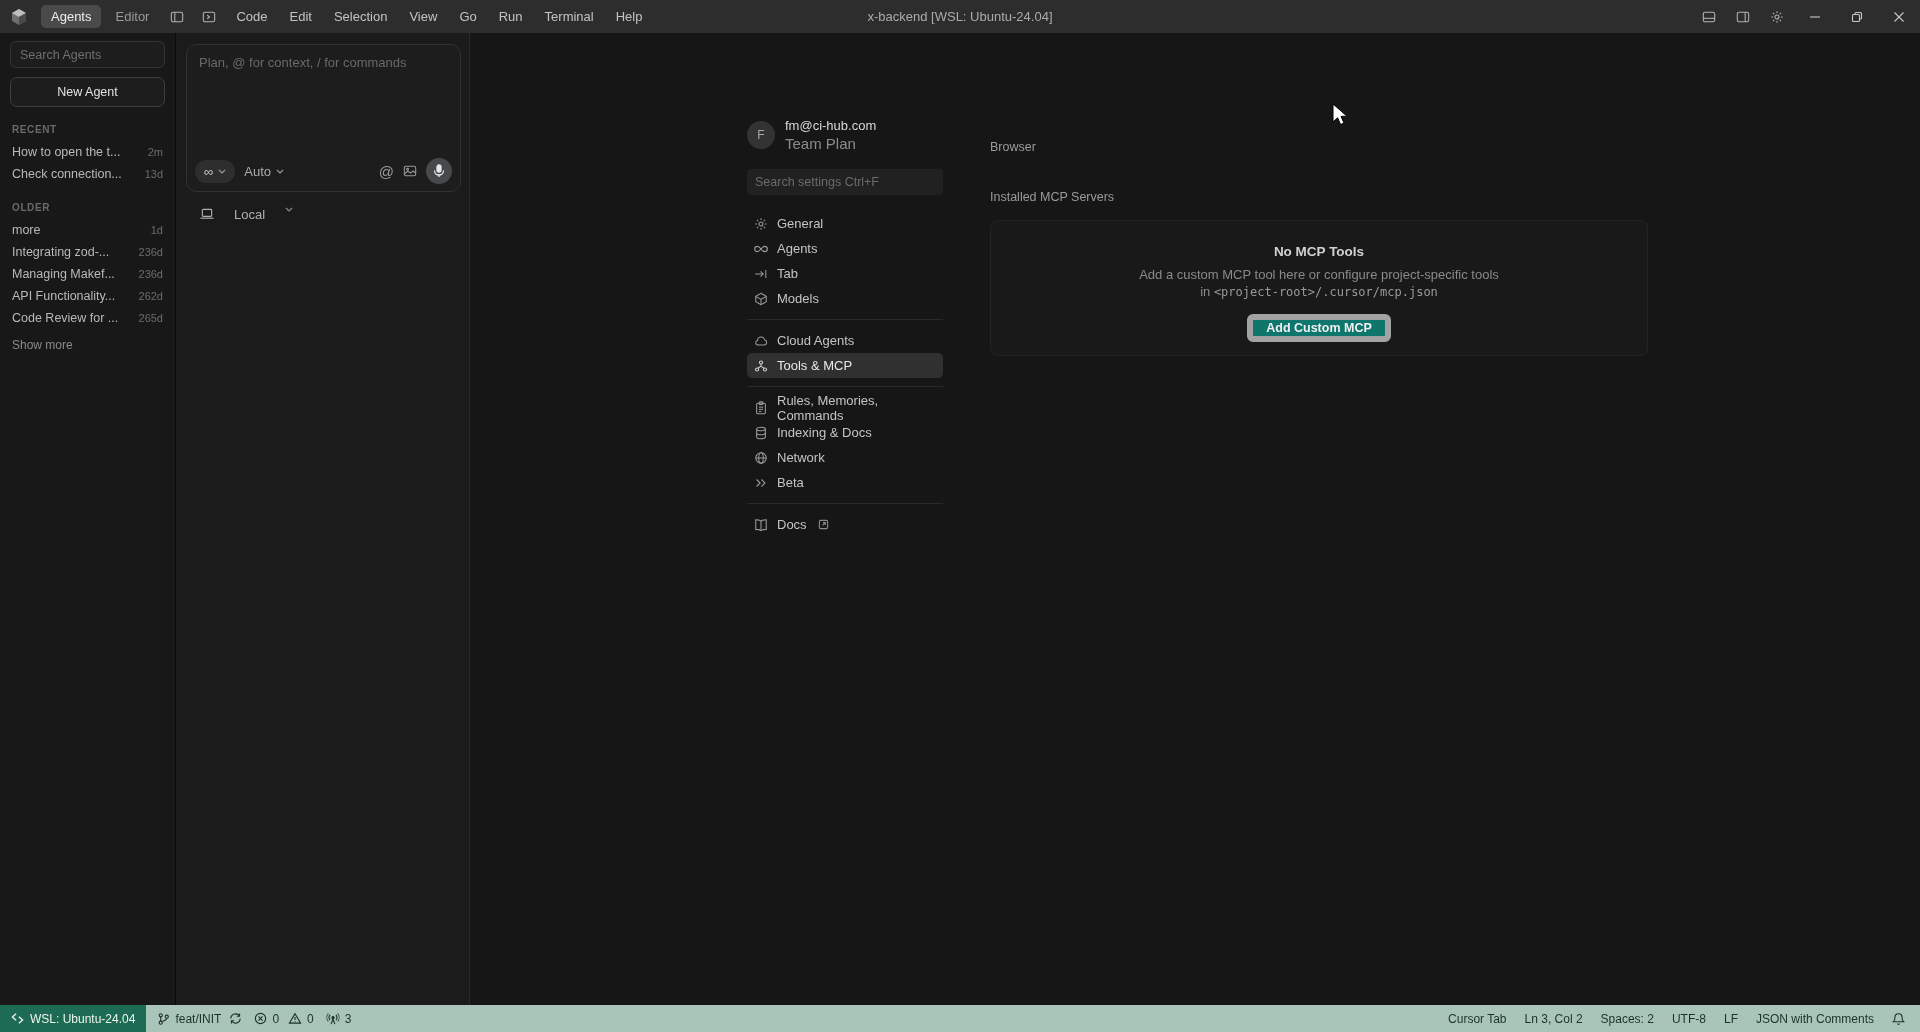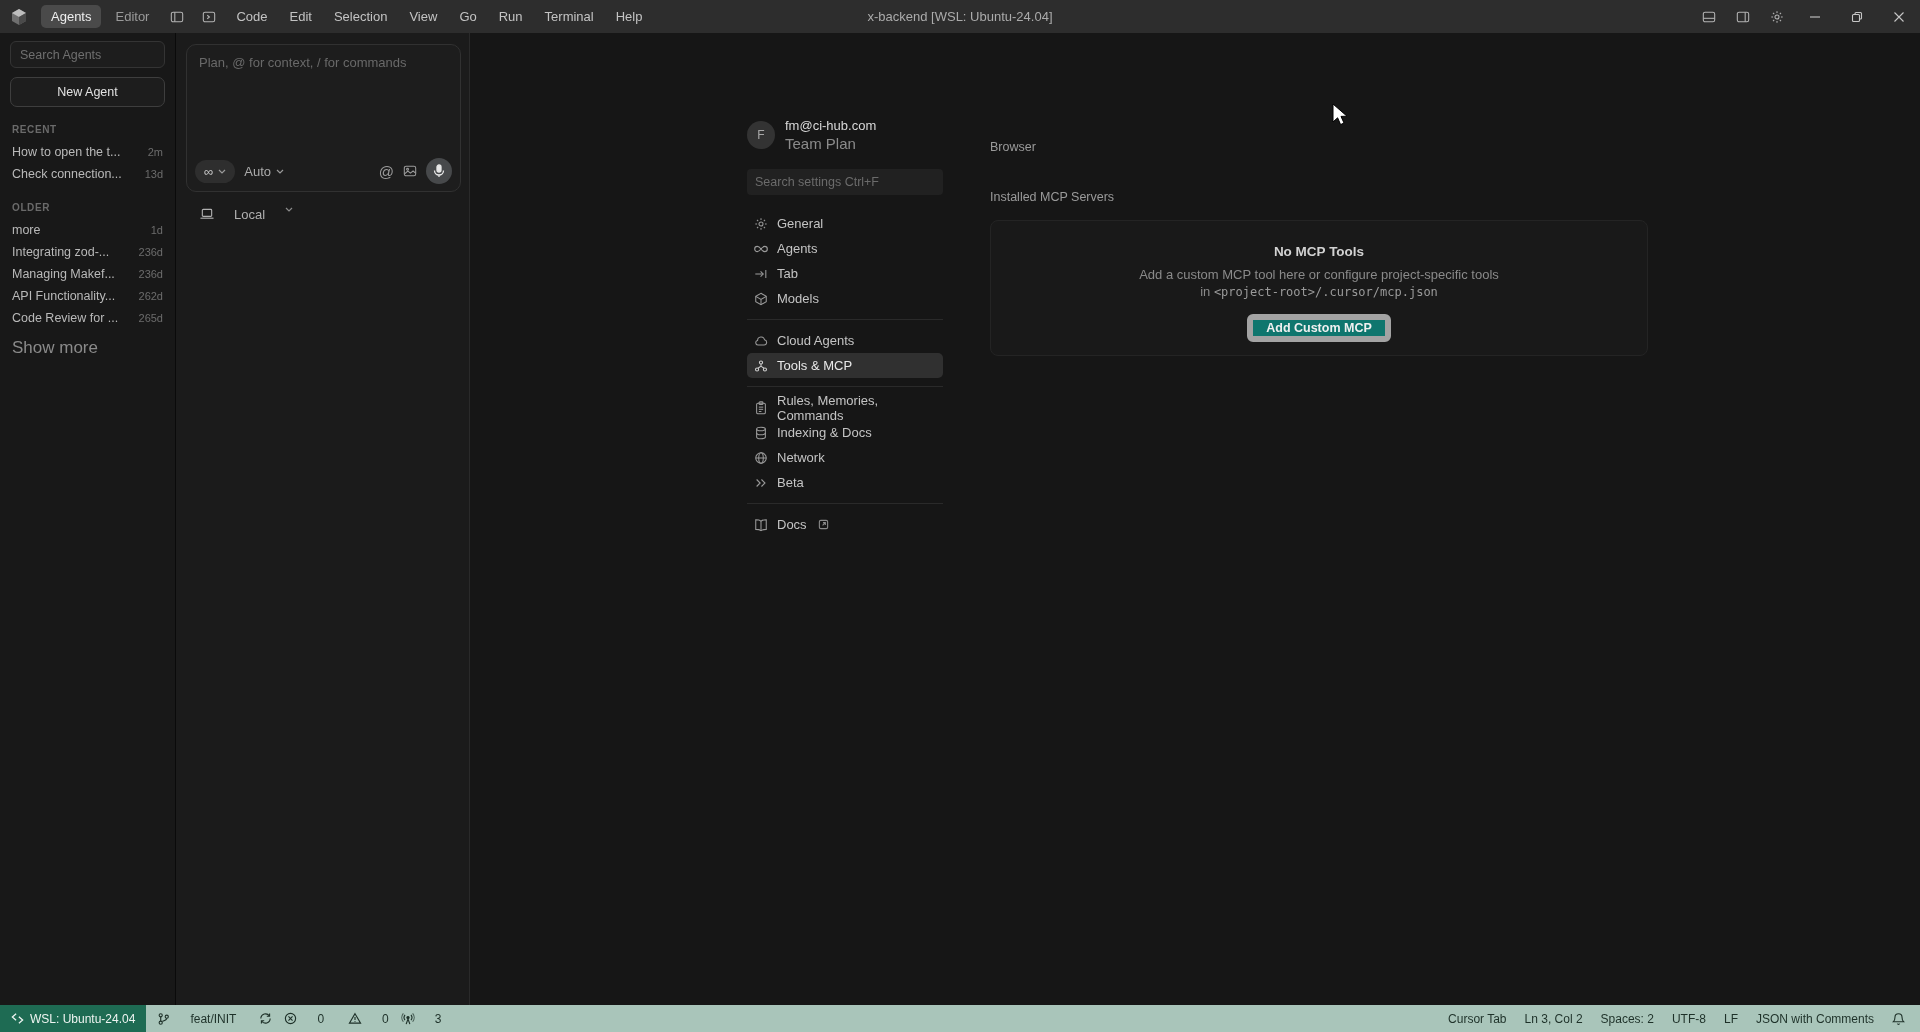--- a/index.html
+++ b/index.html
@@ -31,21 +31,21 @@
   .sidebar { width:176px; background:#181818; border-right:1px solid #0a0a0a; padding:8px 10px; flex:none; }
   .search-agents { width:100%; height:27px; background:#1d1d1d; border:1px solid #343434; border-radius:6px;
                    color:#cfcfcf; font-size:12.5px; padding:0 9px; outline:none; }
   .search-agents::placeholder { color:#6f6f6f; }
   .new-agent { margin-top:9px; width:100%; height:30px; background:#1d1d1d; border:1px solid #3e3e3e;
                border-radius:7px; color:#e2e2e2; font-size:12.5px; }
   .sec-label { margin:17px 2px 6px; font-size:10px; font-weight:bold; letter-spacing:.6px; color:#6a6a6a; }
   .agent-row { display:flex; align-items:center; justify-content:space-between; padding:4px 2px; border-radius:5px; }
   .agent-row .t { color:#b9b9b9; font-size:12.5px; white-space:nowrap; overflow:hidden; max-width:118px; }
   .agent-row .time { color:#6c6c6c; font-size:11px; }
-  .show-more { margin-top:6px; padding:3px 2px; color:#8a8a8a; font-size:17px; }
+  .show-more { margin-top:6px; padding:3px 2px; color:#8a8a8a; font-size:12px; }
 
   
   .chat { width:294px; background:#1b1b1b; border-right:1px solid #2a2a2a; padding:11px 8px 0 10px; flex:none; }
   .chat-box { position:relative; height:148px; background:#1d1d1d; border:1px solid #313131; border-radius:10px; }
   .chat-input { position:absolute; inset:10px 10px 40px 12px; background:transparent; border:none; resize:none;
                 outline:none; color:#d0d0d0; font-size:13px; font-family:"Liberation Sans",sans-serif; }
   .chat-input::placeholder { color:#696969; }
   .chat-bottom { position:absolute; left:8px; right:8px; bottom:7px; display:flex; align-items:center; gap:9px; }
   .pill { display:flex; align-items:center; gap:5px; height:23px; padding:0 9px; background:#2e2e2e;
           border-radius:12px; color:#c9c9c9; font-size:13px; }
@@ -106,21 +106,21 @@
              border-radius:6px; color:#f0f0f0; font-size:12.5px; font-weight:bold; }
 
   
   .cursor-ptr { position:absolute; left:860px; top:70px; z-index:50; pointer-events:none; }
 
   
   .statusbar { height:27px; background:#a9c5ba; display:flex; align-items:center; flex:none;
                font-size:12px; color:#1e3129; }
   .remote-badge { height:27px; background:#1e6b53; color:#eef4f1; display:flex; align-items:center;
                   gap:6px; padding:0 11px; }
-  .sb-item { display:flex; align-items:center; gap:20px; padding:0 6px; }
+  .sb-item { display:flex; align-items:center; gap:5px; padding:0 6px; }
   .sb-right { margin-left:auto; display:flex; align-items:center; gap:8px; padding-right:10px; }
   .sb-right .sb-item { padding:0 5px; }
 </style>
 </head>
 <body>
 
 <div class="app">
 
   <div class="titlebar">
     <div class="tb-left">

